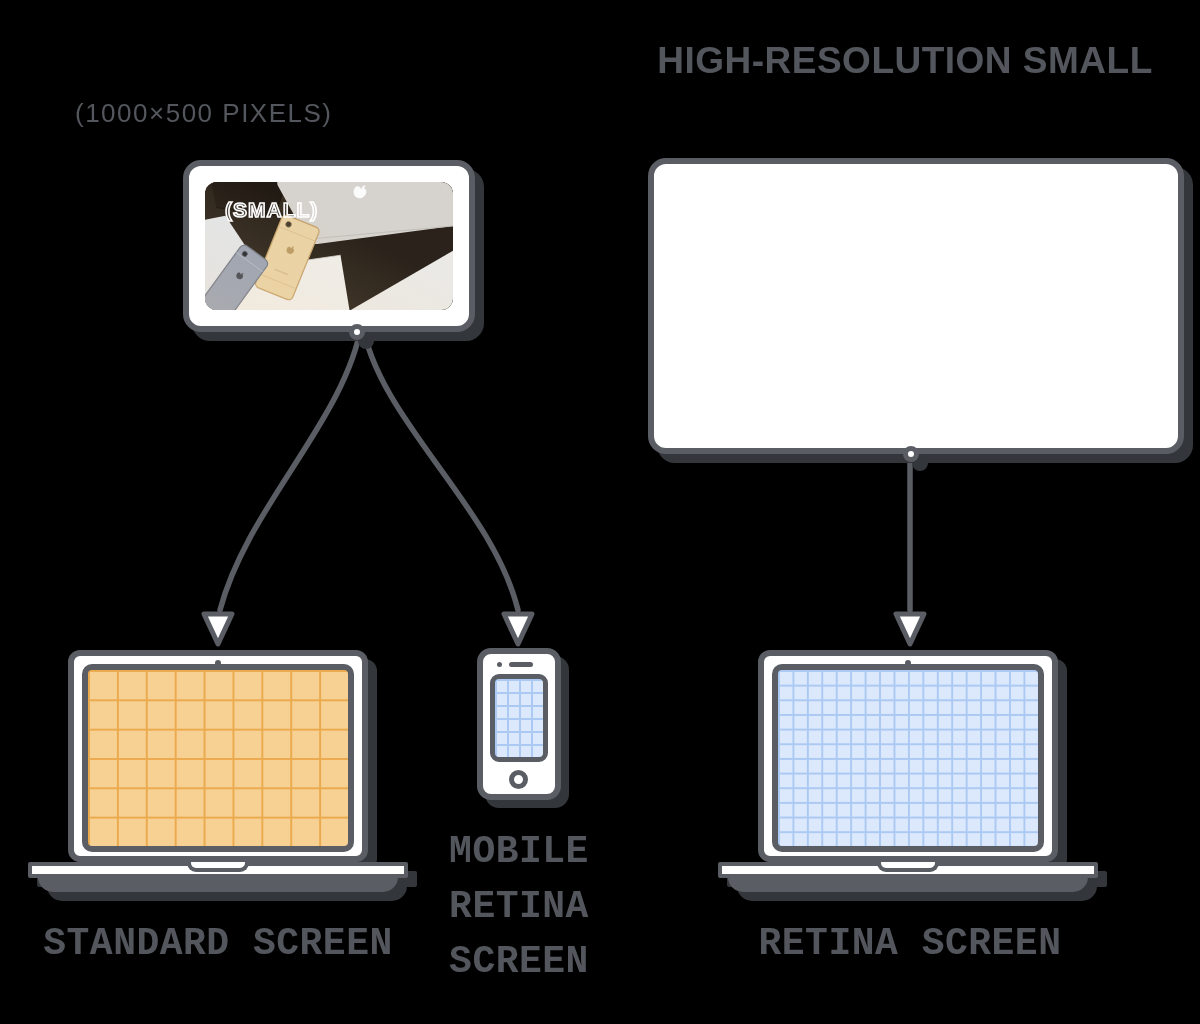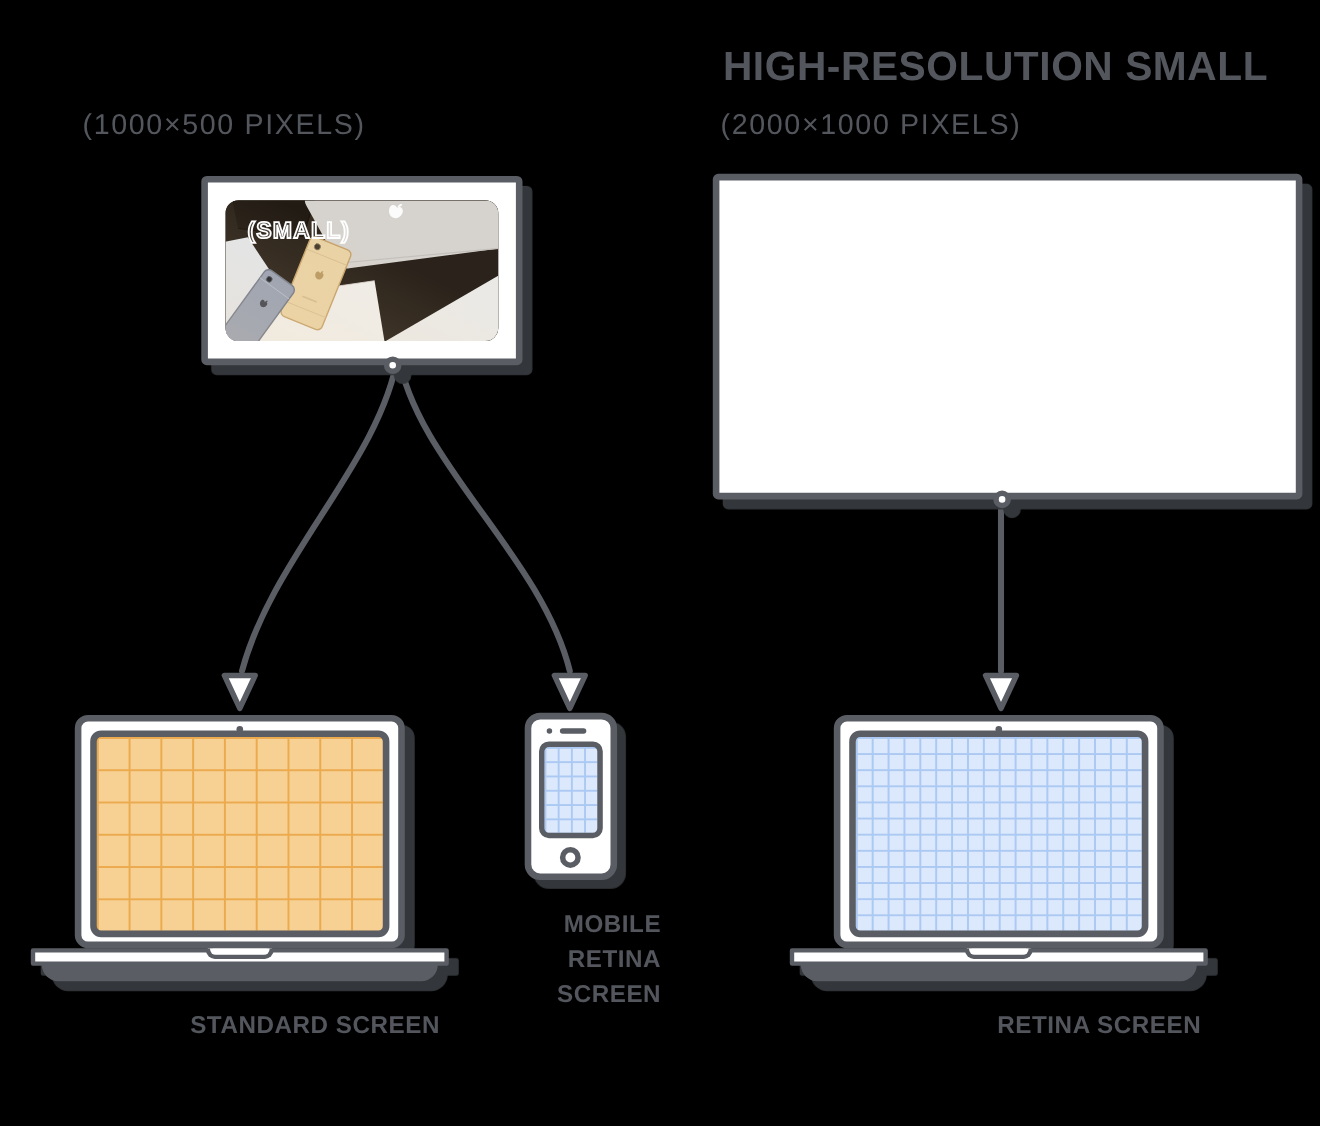--- a/index.html
+++ b/index.html
@@ -19,27 +19,27 @@
   }
   .heading{
     position:absolute;text-align:center;color:var(--text);
     font-weight:800;font-size:37px;letter-spacing:.5px;white-space:nowrap;
   }
   .subheading{
     position:absolute;color:var(--text);
     font-weight:500;font-size:26px;letter-spacing:1.5px;white-space:nowrap;
   }
   .device-label{
-    position:absolute;text-align:right;color:var(--text);
-    font-weight:800;font-size:22px;letter-spacing:.5px;line-height:1.45;
+    position:absolute;text-align:center;color:var(--text);
+    font-weight:800;font-size:38px;letter-spacing:.5px;line-height:1.45;font-family:Liberation Mono, monospace;
   }
   
   .frame{
     position:absolute;background:#fff;border:6px solid var(--outline);
-    border-radius:5px;z-index:2;
+    border-radius:18px;z-index:2;
     filter:drop-shadow(9px 9px 0 var(--shadow));
     text-align:center;
   }
   .photo{
     position:absolute;left:16px;top:16px;right:16px;bottom:16px;
     border-radius:12px;overflow:hidden;background:#2b231b;
   }
   .photo svg{display:block;width:100%;height:100%;}
   .size-badge{
     position:absolute;left:20px;top:16px;z-index:3;
@@ -145,21 +145,20 @@
           <circle cx="-34" cy="-120" r="10" fill="#1f232a" stroke="#565c68" stroke-width="3"></circle>
           <use href="#apple-shape" transform="translate(0,-38) scale(0.85)" fill="#3f4450"></use>
         </g>
         <rect width="1000" height="500" fill="url(#warm)" opacity="0.35"></rect>
       </symbol>
     </defs>
   </svg>
 
   <div class="subheading" style="left:75px;top:98px;width:500px">(1000×500 PIXELS)</div>
   <div class="heading" style="left:655px;top:40px;width:500px">HIGH-RESOLUTION SMALL</div>
-  <div class="subheading" style="left:655px;top:98px;width:500px">(2000×1000 PIXELS)</div>
 
   <svg id="arrows" viewBox="0 0 1200 1024">
     <path d="M362,322 C346,420 248,505 220,610"></path>
     <polygon points="204,614 232,614 218,644"></polygon>
     <path d="M362,322 C378,420 492,505 518,610"></path>
     <polygon points="504,614 532,614 518,644"></polygon>
     <path d="M910,446 L910,610"></path>
     <polygon points="896,614 924,614 910,644"></polygon>
   </svg>
 

